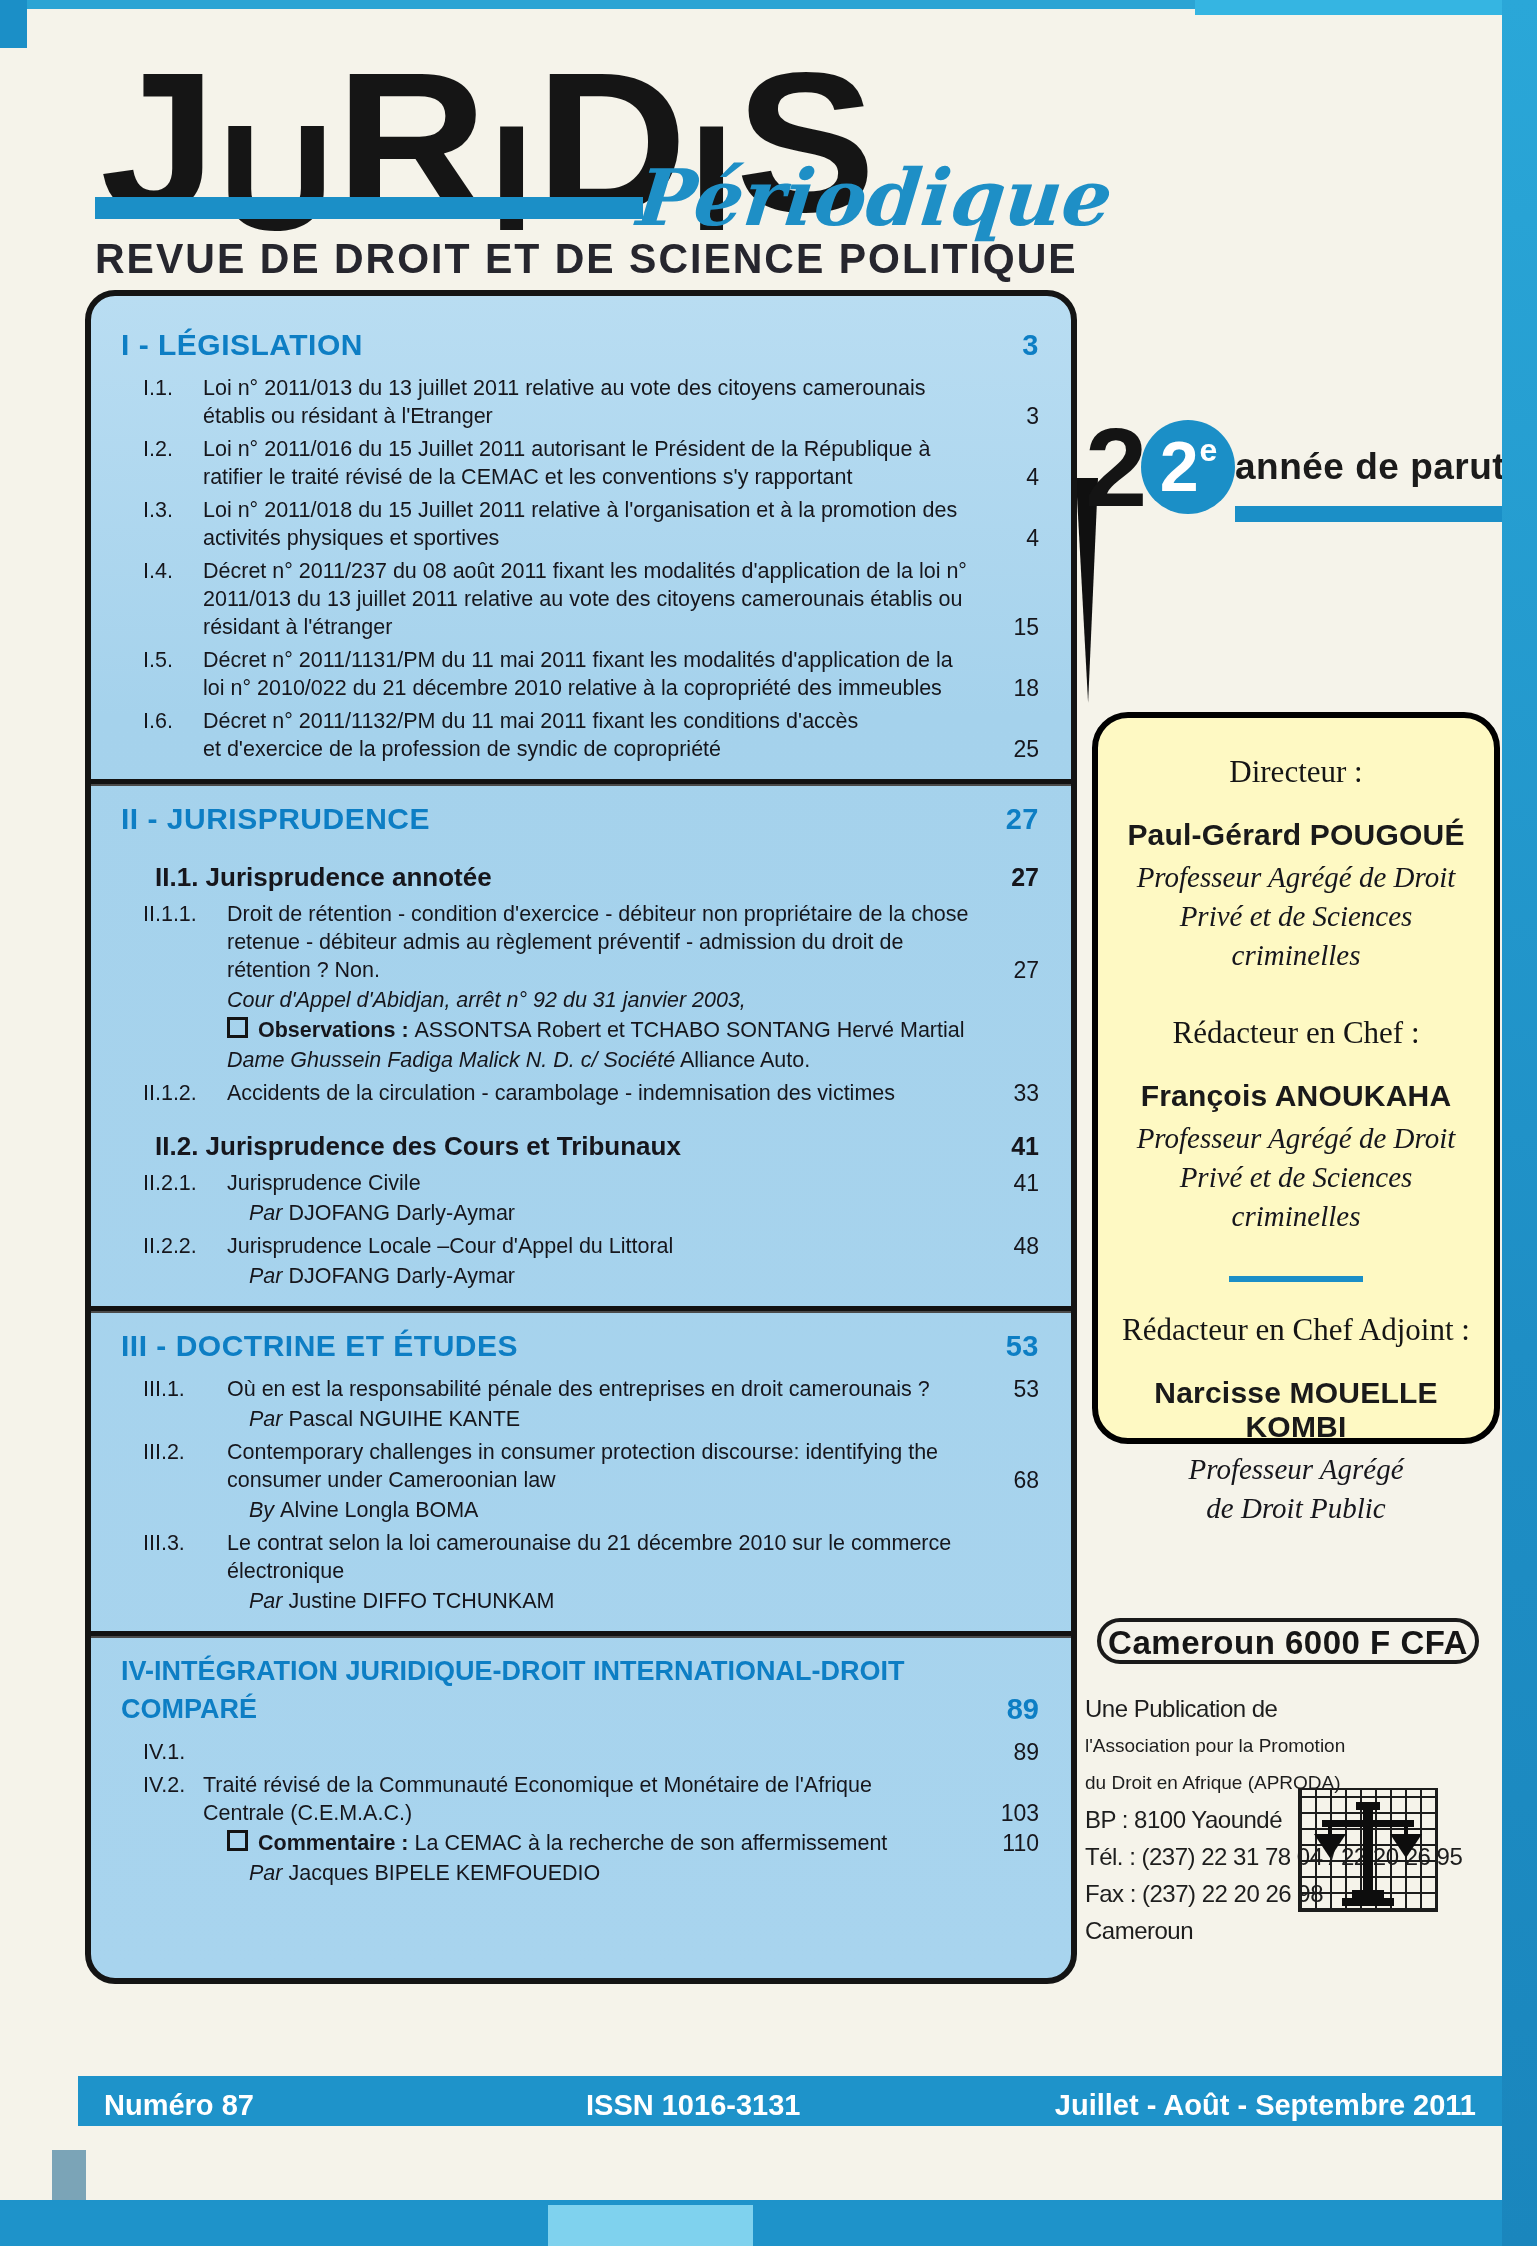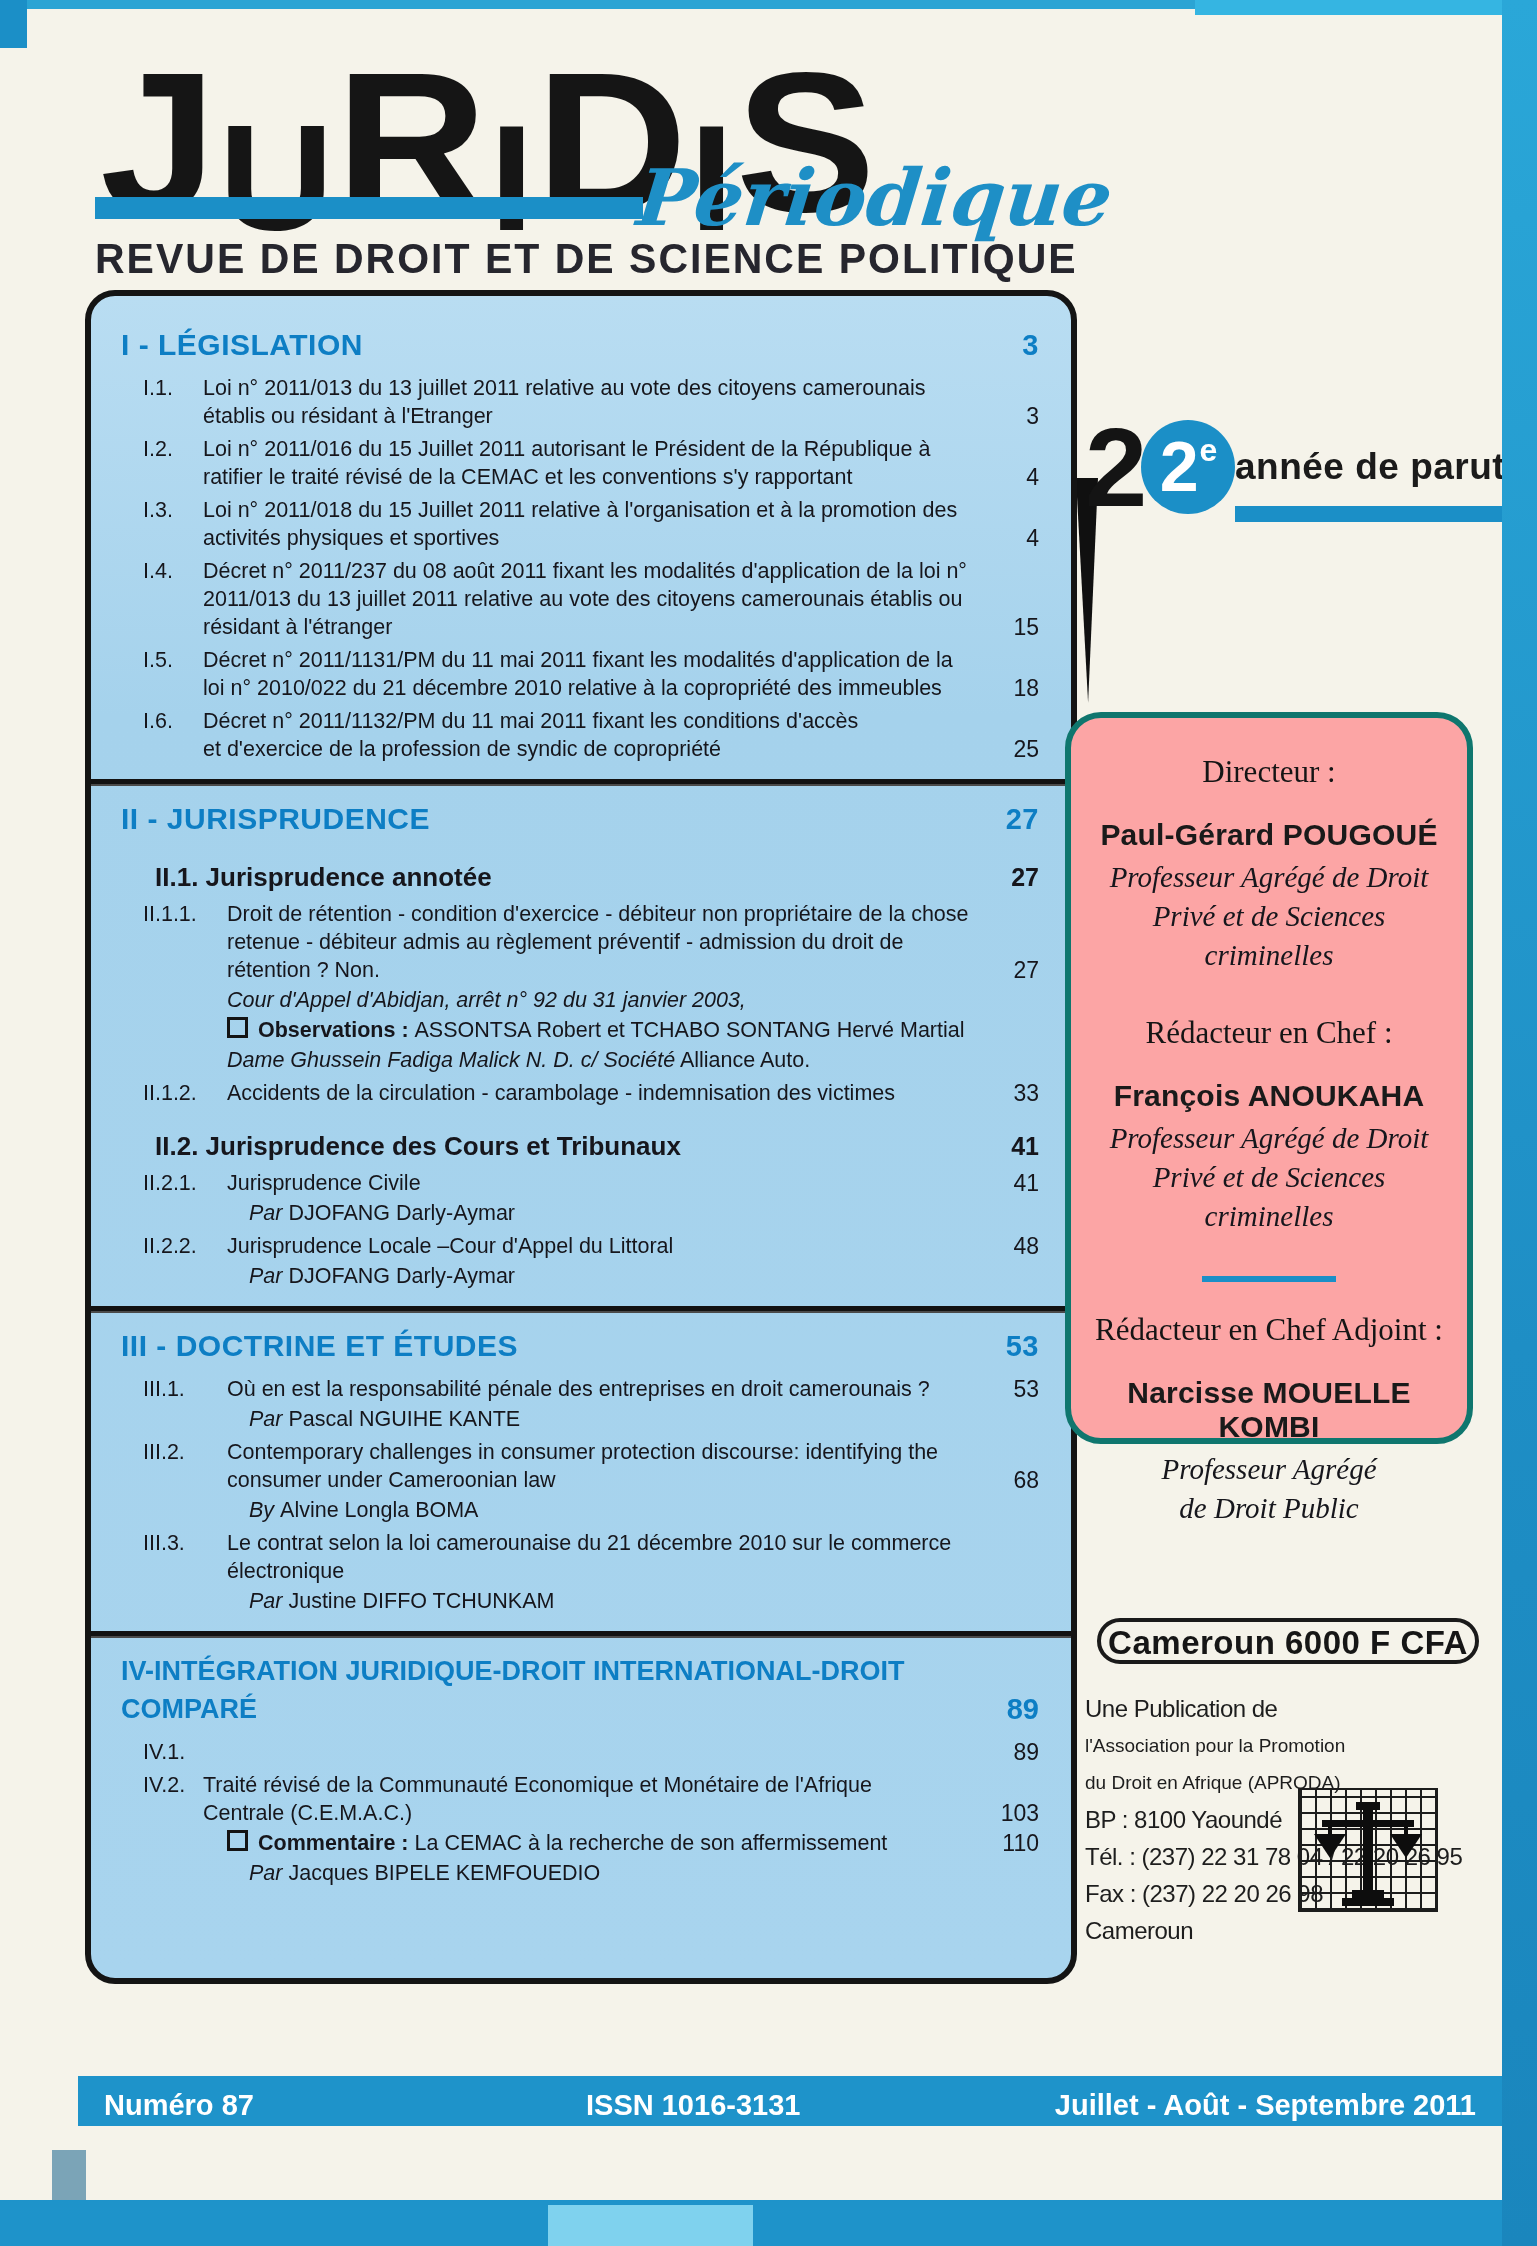--- a/index.html
+++ b/index.html
@@ -63,22 +63,22 @@
   .badge{position:absolute;left:1085px;top:420px;width:420px;height:110px;}
   .big2{position:absolute;left:0;top:-8px;font-size:112px;font-weight:900;color:#141414;line-height:1;}
   .circ{position:absolute;left:56px;top:0;width:94px;height:94px;border-radius:50%;
         background:#1b8fc7;color:#fff;text-align:center;}
   .c2{font-size:70px;font-weight:900;line-height:94px;}
   .ce{font-size:32px;font-weight:900;position:relative;top:-30px;left:1px;}
   .blabel{position:absolute;left:150px;top:26px;font-size:37px;font-weight:800;color:#1b1b1b;
           letter-spacing:.5px;white-space:nowrap;}
   .bbar{position:absolute;left:150px;top:86px;width:270px;height:16px;background:#1b8fc7;}
 
-  .staff{position:absolute;left:1065px;top:712px;width:408px;height:732px;box-sizing:border-box;
-         border:6px solid #0f766e;border-radius:36px;background:#fca5a5;
+  .staff{position:absolute;left:1092px;top:712px;width:408px;height:732px;box-sizing:border-box;
+         border:6px solid #000000;border-radius:36px;background:#fef9c3;
          text-align:center;padding:36px 12px 10px;}
   .staff-sec{margin-bottom:40px;}
   .staff-role{font-family:"Liberation Serif",serif;font-size:31px;color:#151515;margin-bottom:28px;}
   .staff-name{font-size:30px;font-weight:800;color:#1a1a1a;margin-bottom:6px;letter-spacing:.2px;}
   .staff-title{font-family:"Liberation Serif",serif;font-style:italic;font-size:29px;line-height:39px;}
   .staff-div{width:134px;height:6px;background:#1b8fc7;margin:28px auto 30px;}
 
   .price{position:absolute;left:1097px;top:1618px;width:382px;height:46px;box-sizing:border-box;
          border:4px solid #1a1a1a;border-radius:40px;text-align:center;
          font-size:33px;font-weight:800;color:#161616;line-height:42px;letter-spacing:.5px;}

